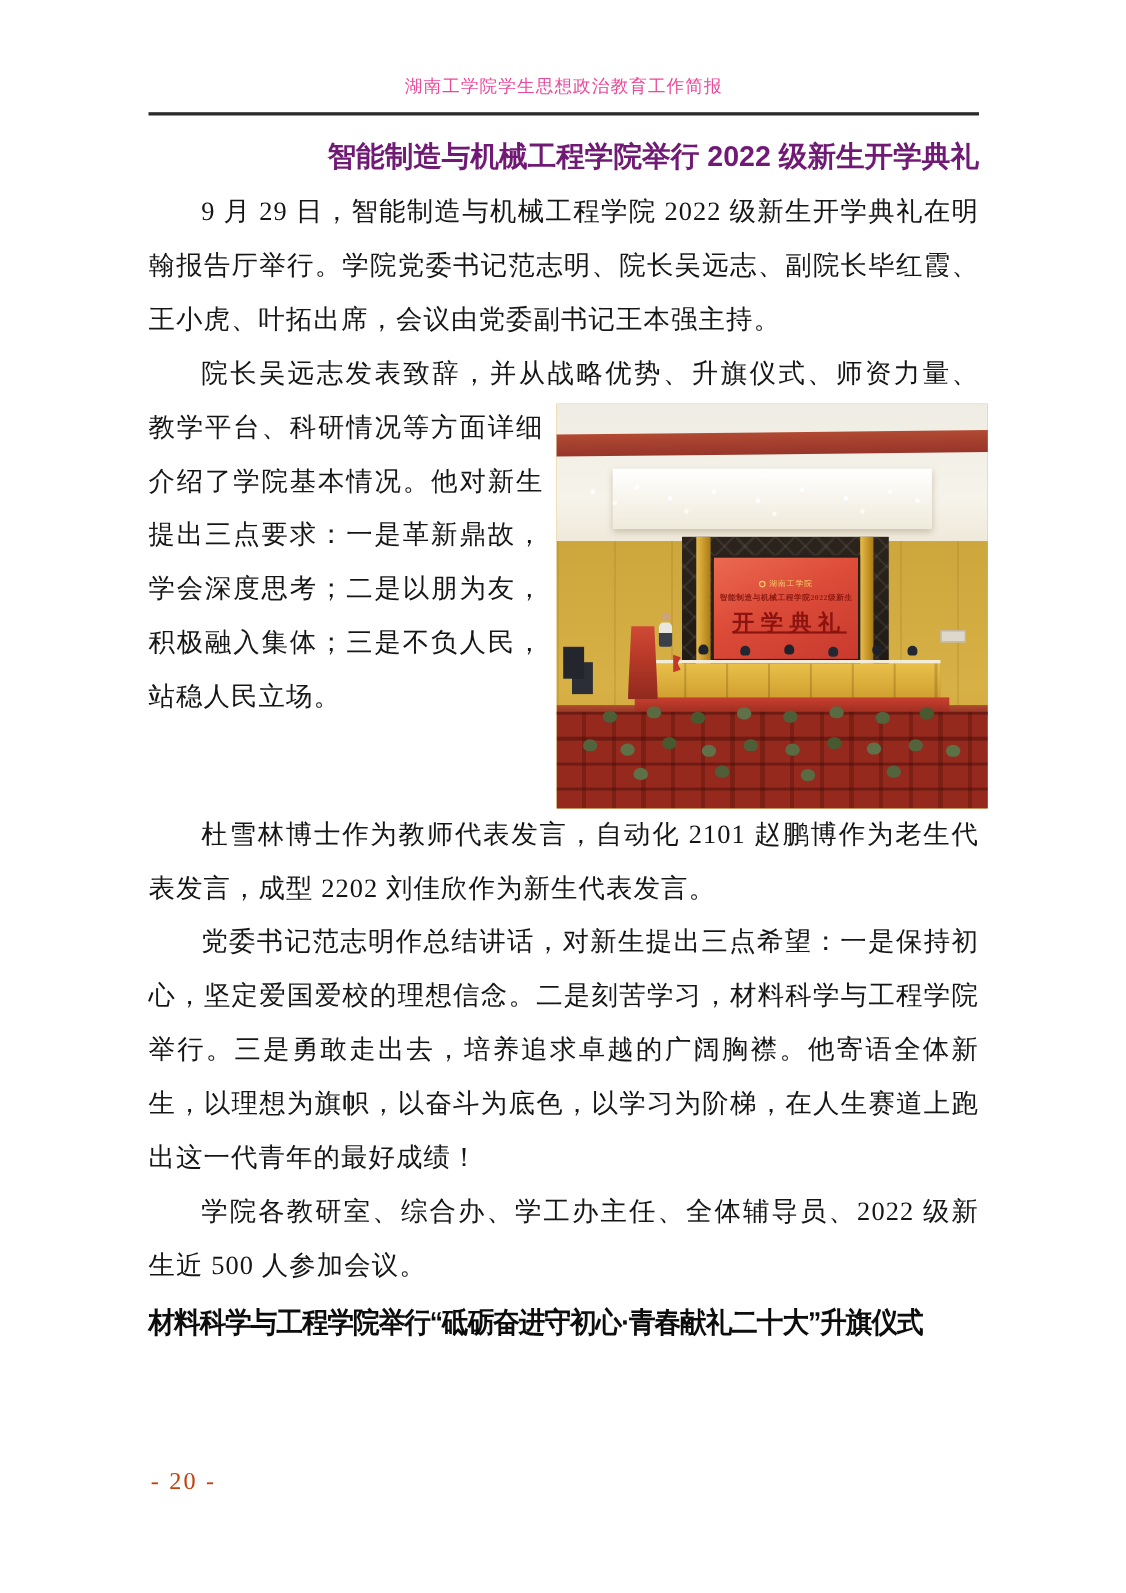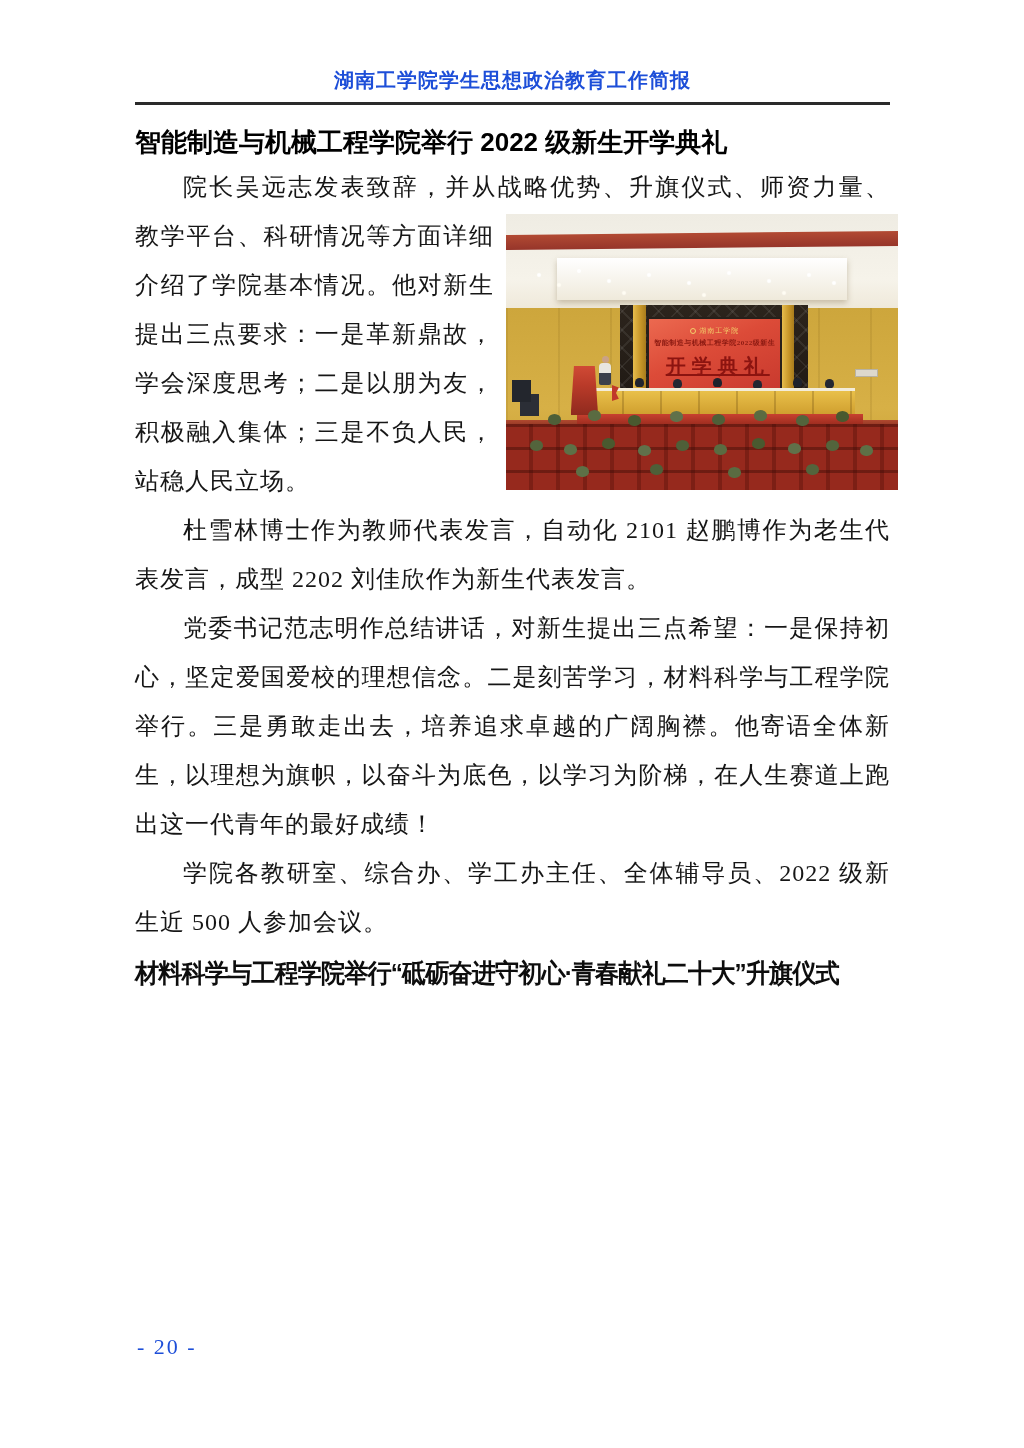--- a/index.html
+++ b/index.html
@@ -12,36 +12,36 @@
     padding:64px 134px 0 135px;
     font-family:"Liberation Serif", serif;
     color:#111;
     overflow:hidden;
   }
 
   
   .doc-header { text-align:center; }
   .doc-header-title {
     font-family:"Liberation Sans", sans-serif;
-    font-weight:700; font-size:20px; line-height:32px;
-    letter-spacing:1px; color:#1d4ed8;
+    font-weight:400; font-size:16px; line-height:32px;
+    letter-spacing:1px; color:#ec4899;
   }
   .header-rule { margin-top:6px; border-bottom:3px solid #2a2a2a; }
 
   
   .section-heading {
     margin-top:18px;
     font-family:"Liberation Sans", sans-serif;
     font-weight:700; font-size:28px; line-height:42px; color:#141414;
   }
   .article-title {
     margin:16px 0 0 0;
-    text-align:left;
-    font-family:"Liberation Sans", sans-serif;
-    font-weight:700; font-size:26px; line-height:42px; color:#000000;
+    text-align:right;
+    font-family:"Liberation Sans", sans-serif;
+    font-weight:700; font-size:26px; line-height:42px; color:#701a75;
   }
   .article2-title {
     margin:0;
     font-family:"Liberation Sans", sans-serif;
     font-weight:700; font-size:26px; line-height:52px;
     letter-spacing:-1px; white-space:nowrap;
     transform:scaleX(0.93); transform-origin:left center;
     color:#0d0d0d;
   }
 
@@ -51,21 +51,21 @@
     text-align:justify; letter-spacing:1px; color:#161616;
   }
   .indent { text-indent:2em; }
   .flush-last { text-align-last:justify; }
   p.first { margin-top:6px; }
   .after-photo { margin-top:12px; clear:both;font-family:Liberation Serif, serif; }
 
   
   .wrap-block { }
   .photo {
-    float:right; width:392px; height:276px;
+    float:right; width:392px; height:368px;
     margin:2px -8px 0 12px;
     position:relative; overflow:hidden;
     background:linear-gradient(180deg,#cda63c 0%, #d3ac41 60%, #c79f36 100%);
   }
   .ph-ceiling { position:absolute; top:0; left:0; right:0; height:34%;
     background:linear-gradient(180deg,#efece3 0%, #f6f3ea 70%, #efe9da 100%); }
   .ph-beam { position:absolute; top:7%; left:-2%; right:-2%; height:5.5%;
     background:linear-gradient(180deg,#b24a33,#96352a);
     transform:rotate(-0.6deg); }
   .ph-panel { position:absolute; top:16%; left:13%; right:13%; height:15%;
@@ -141,35 +141,36 @@
       146px 0 0 #4e5f38, 184px 4px 0 #5a6b41, 222px -2px 0 #49592f,
       258px 3px 0 #60714a, 296px 0 0 #53643c, 330px 5px 0 #5d7046,
       18px -26px 0 #4e5f38, 58px -30px 0 #5a6b41, 98px -25px 0 #49592f,
       140px -29px 0 #60714a, 182px -26px 0 #4e5f38, 224px -30px 0 #5a6b41,
       266px -25px 0 #53643c, 306px -29px 0 #49592f,
       46px 26px 0 #5d7046, 120px 24px 0 #4e5f38, 198px 27px 0 #5a6b41,
       276px 24px 0 #53643c; }
 
   
   .page-footer { position:absolute; left:137px; top:1334px;
-    font-size:22px; letter-spacing:2px; color:#1d4ed8; }
+    font-size:22px; letter-spacing:2px; color:#c2410c; }
 </style>
 </head>
 <body>
 
 <div class="page">
 
   <div class="doc-header">
     <div class="doc-header-title">湖南工学院学生思想政治教育工作简报</div>
     <div class="header-rule"></div>
   </div>
 
 
   <h1 class="article-title">智能制造与机械工程学院举行 2022 级新生开学典礼</h1>
 
+  <p class="body indent first">9 月 29 日，智能制造与机械工程学院 2022 级新生开学典礼在明翰报告厅举行。学院党委书记范志明、院长吴远志、副院长毕红霞、王小虎、叶拓出席，会议由党委副书记王本强主持。</p>
 
   <p class="body indent flush-last">院长吴远志发表致辞，并从战略优势、升旗仪式、师资力量、</p>
 
   <div class="wrap-block">
     <div class="photo">
       <div class="ph-ceiling"></div>
       <div class="ph-beam"></div>
       <div class="ph-panel"></div>
       <div class="ph-lights"></div>
       <div class="ph-wall"></div>

